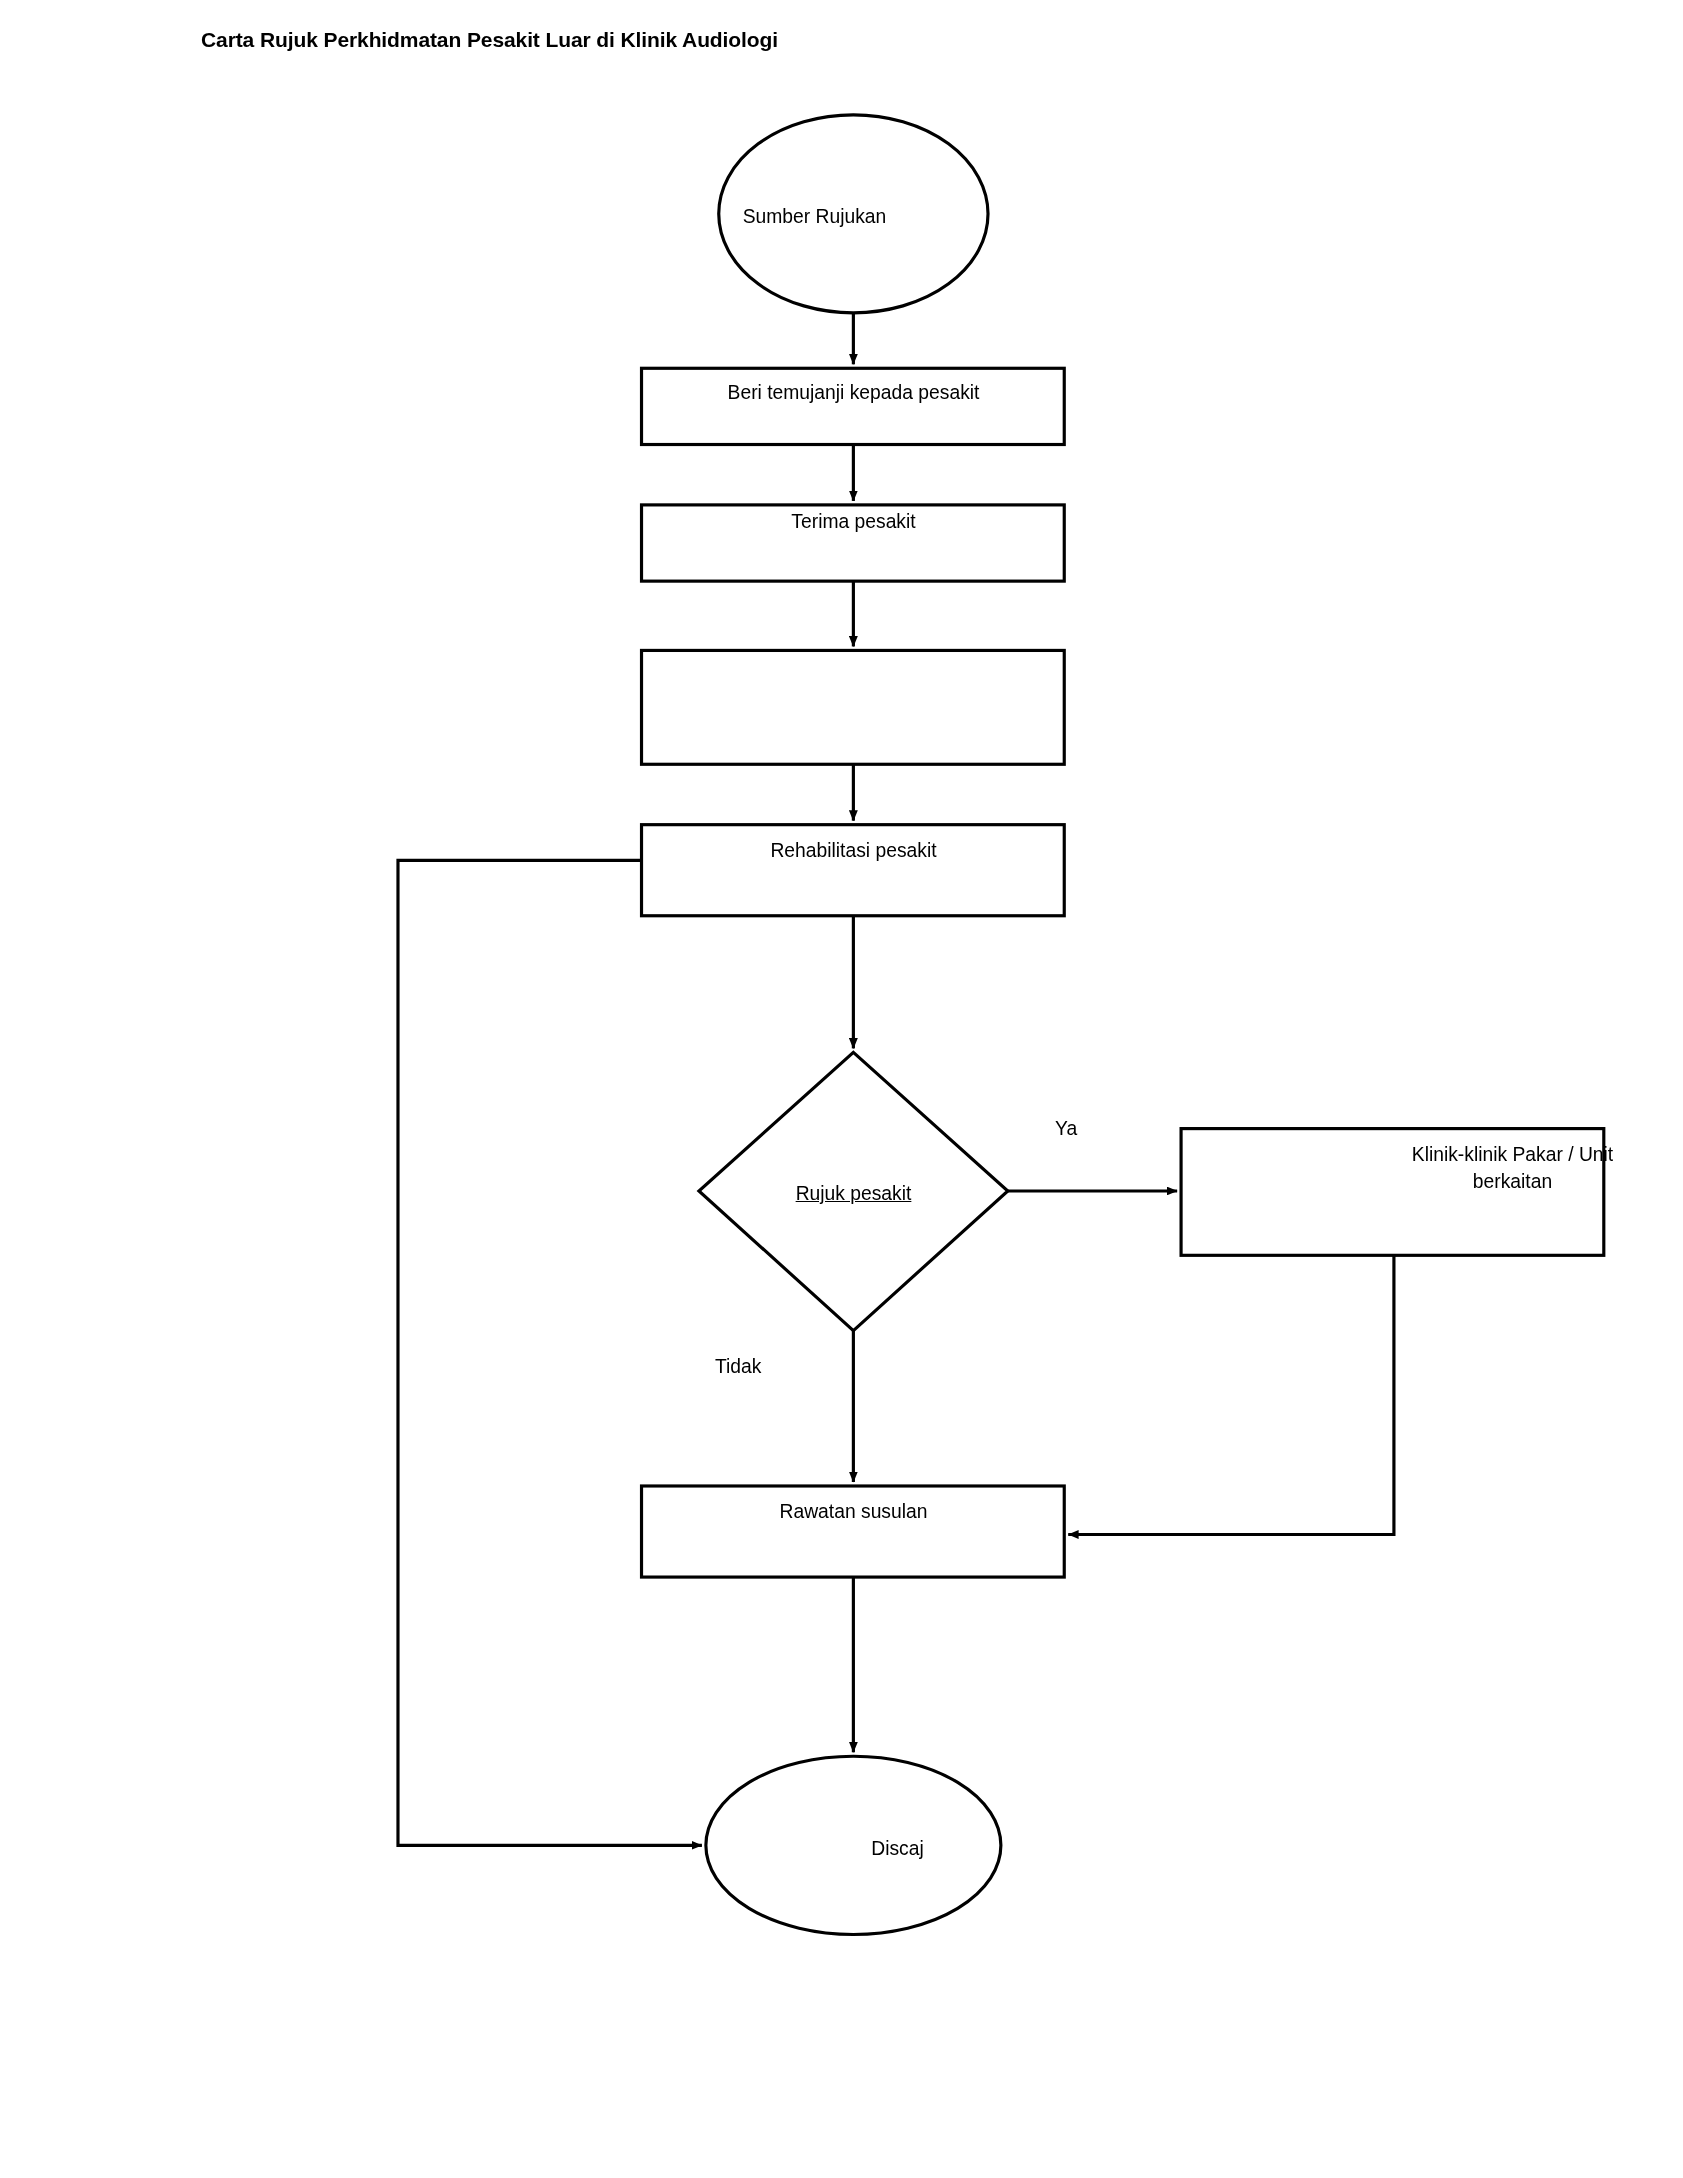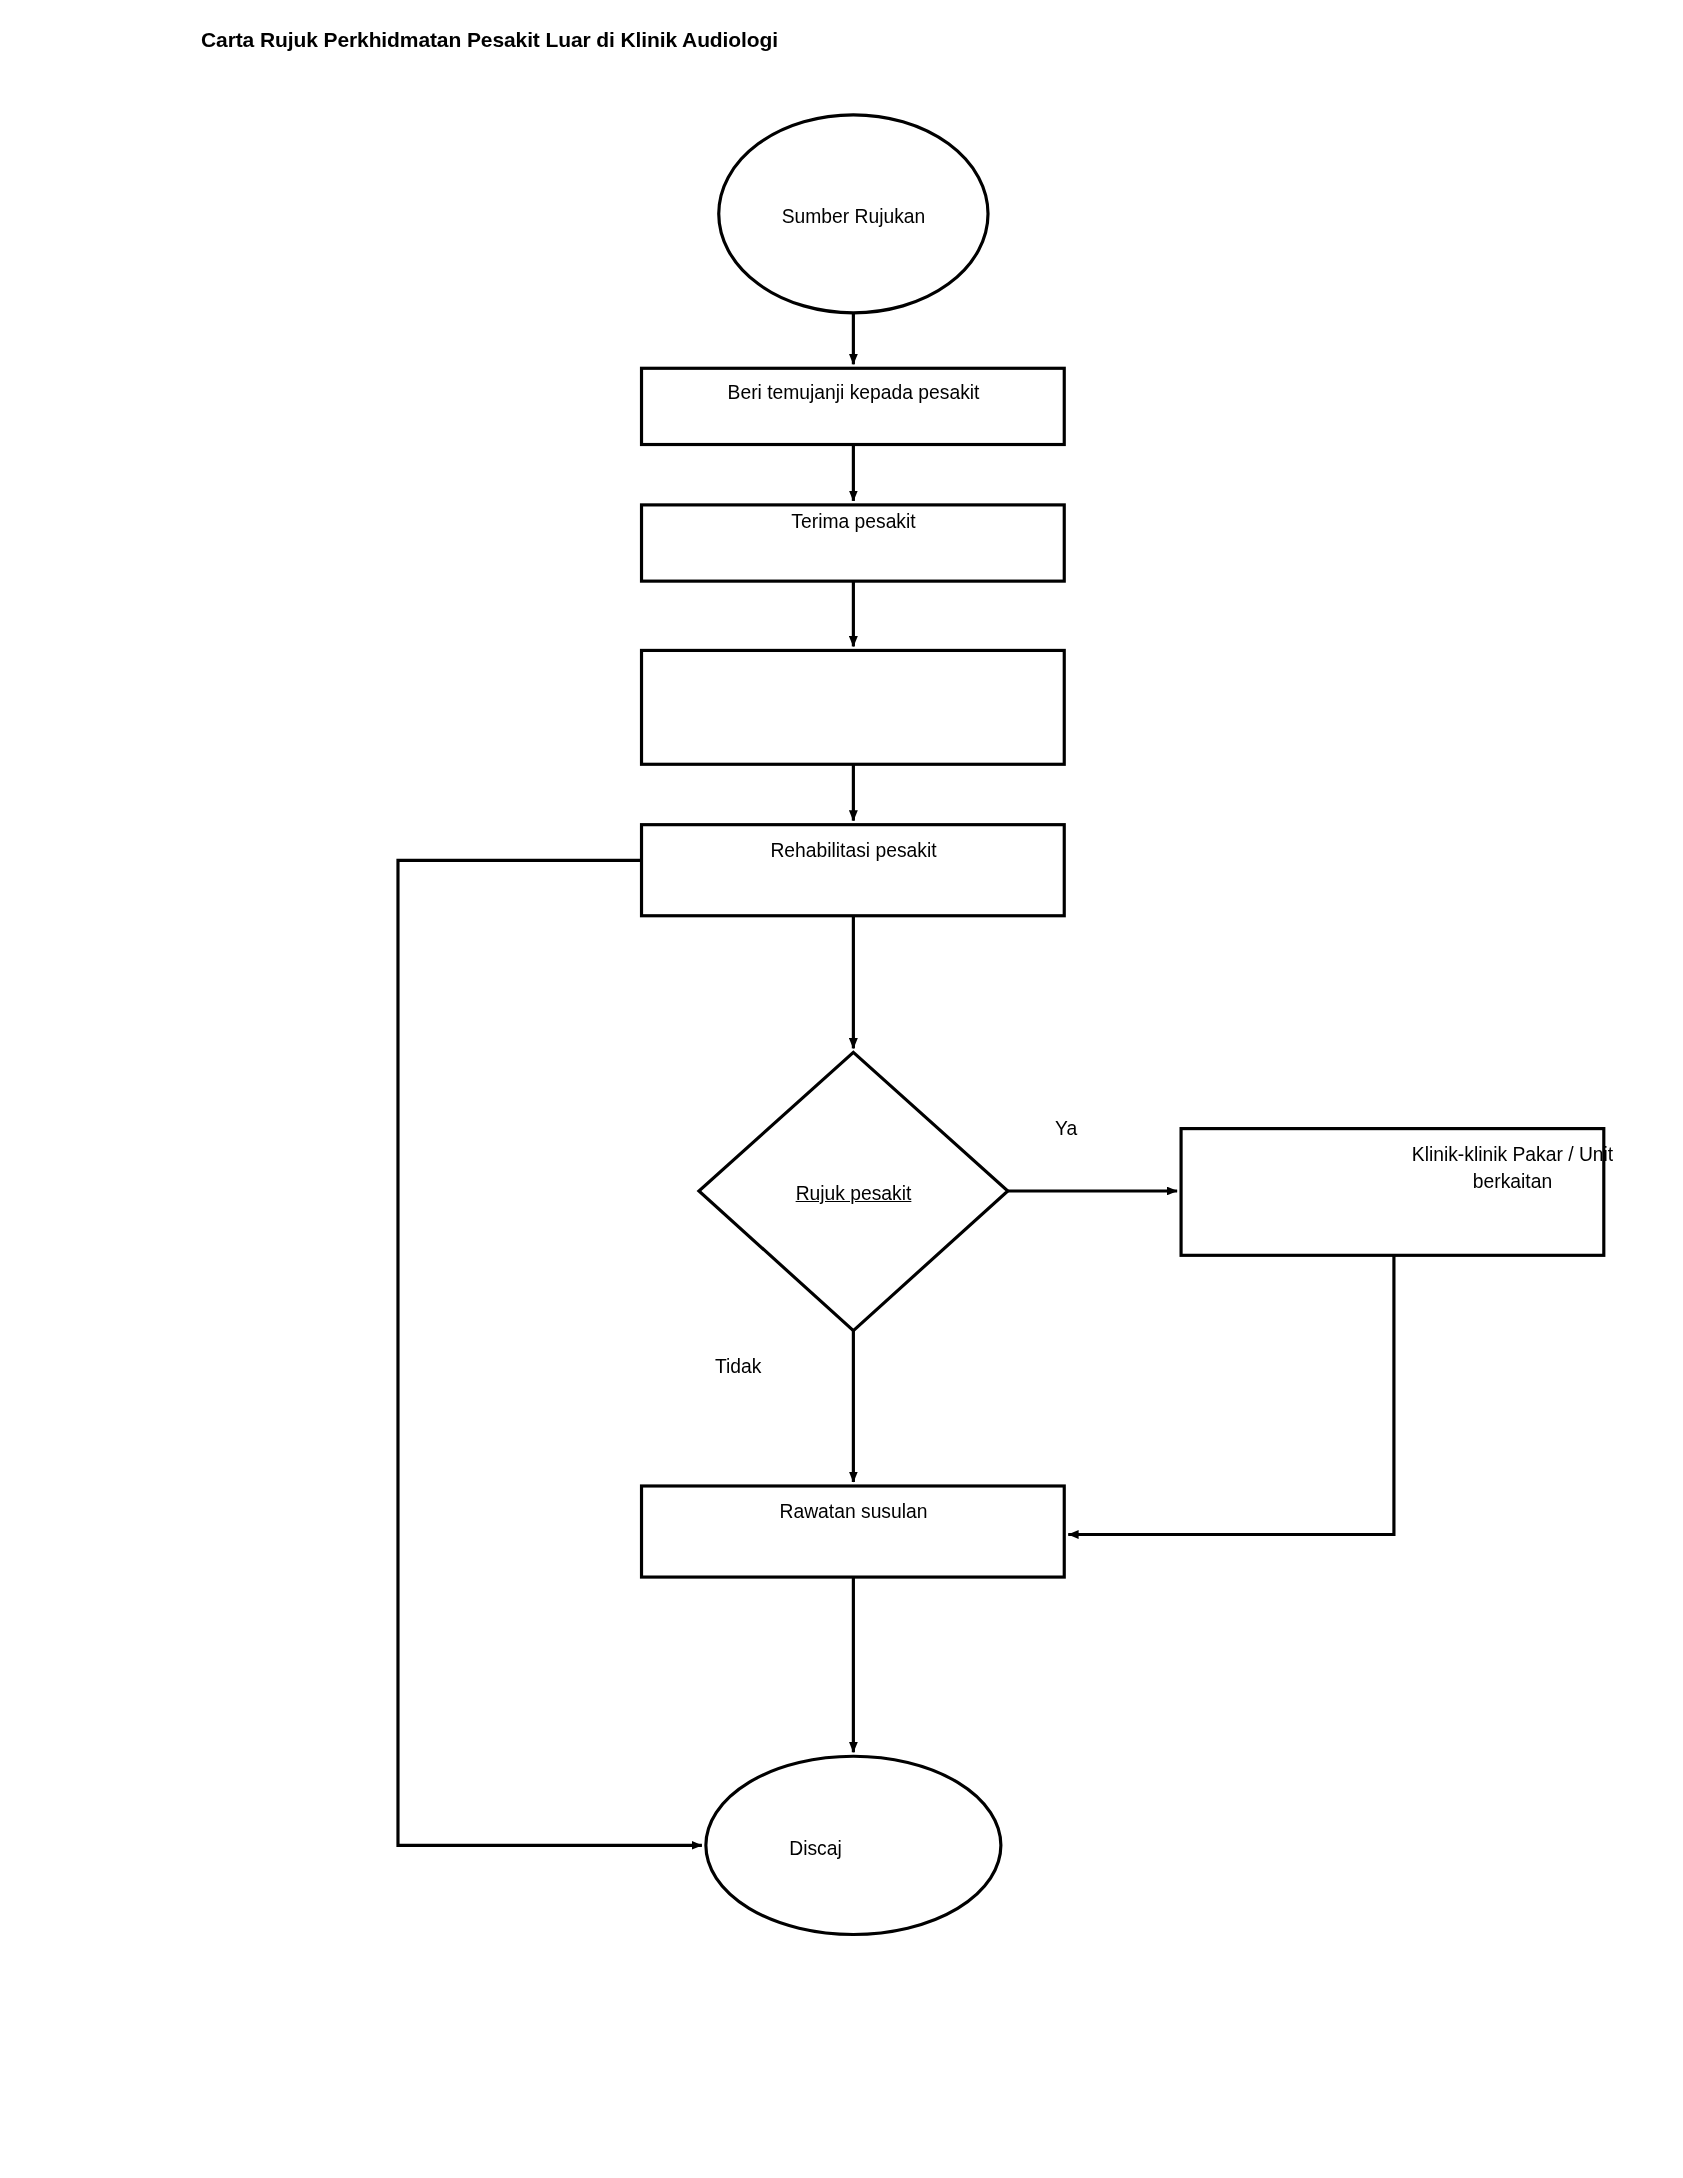--- a/index.html
+++ b/index.html
@@ -102,36 +102,36 @@
       <path d="M 862 1344 L 862 1497" marker-end="url(#arrowhead)"></path>
 
       <path d="M 1408 1268 L 1408 1550 L 1079 1550" marker-end="url(#arrowhead)"></path>
 
       <path d="M 862 1593 L 862 1770" marker-end="url(#arrowhead)"></path>
 
       <path d="M 648 869 L 402 869 L 402 1864 L 709 1864" marker-end="url(#arrowhead)"></path>
     </g>
   </svg>
 
-  <div class="node-label" style="left:705px; top:203px; width:297px;">Sumber Rujukan</div>
+  <div class="node-label" style="left:666px; top:203px; width:297px;">Sumber Rujukan</div>
 
   <div class="node-label" style="left:642px; top:379px; width:423px;">Beri temujanji kepada pesakit</div>
 
   <div class="node-label" style="left:642px; top:508px; width:423px;">Terima pesakit</div>
 
 
   <div class="node-label" style="left:642px; top:837px; width:423px;">Rehabilitasi pesakit</div>
 
   <div class="node-label" style="left:705px; top:1180px; width:297px;text-decoration:underline;">Rujuk pesakit</div>
 
   <div class="node-label" style="left:1246px; top:1141px; width:459px;padding-left:37px;">Klinik-klinik Pakar / Unit
 berkaitan</div>
 
   <div class="node-label" style="left:642px; top:1498px; width:423px;">Rawatan susulan</div>
 
-  <div class="node-label" style="left:667px; top:1835px; width:297px;">Discaj</div>
+  <div class="node-label" style="left:705px; top:1835px; width:297px;padding-left:44px;">Discaj</div>
 
   <div class="edge-label" style="left:1055px; top:1118px;">Ya</div>
 
   <div class="edge-label" style="left:715px; top:1356px;">Tidak</div>
 
 </div>
 
 
 </body></html>

